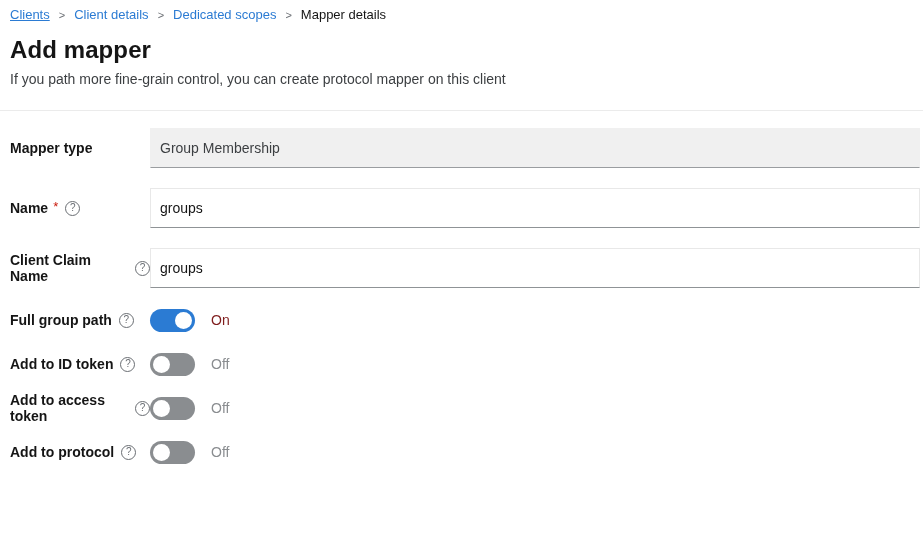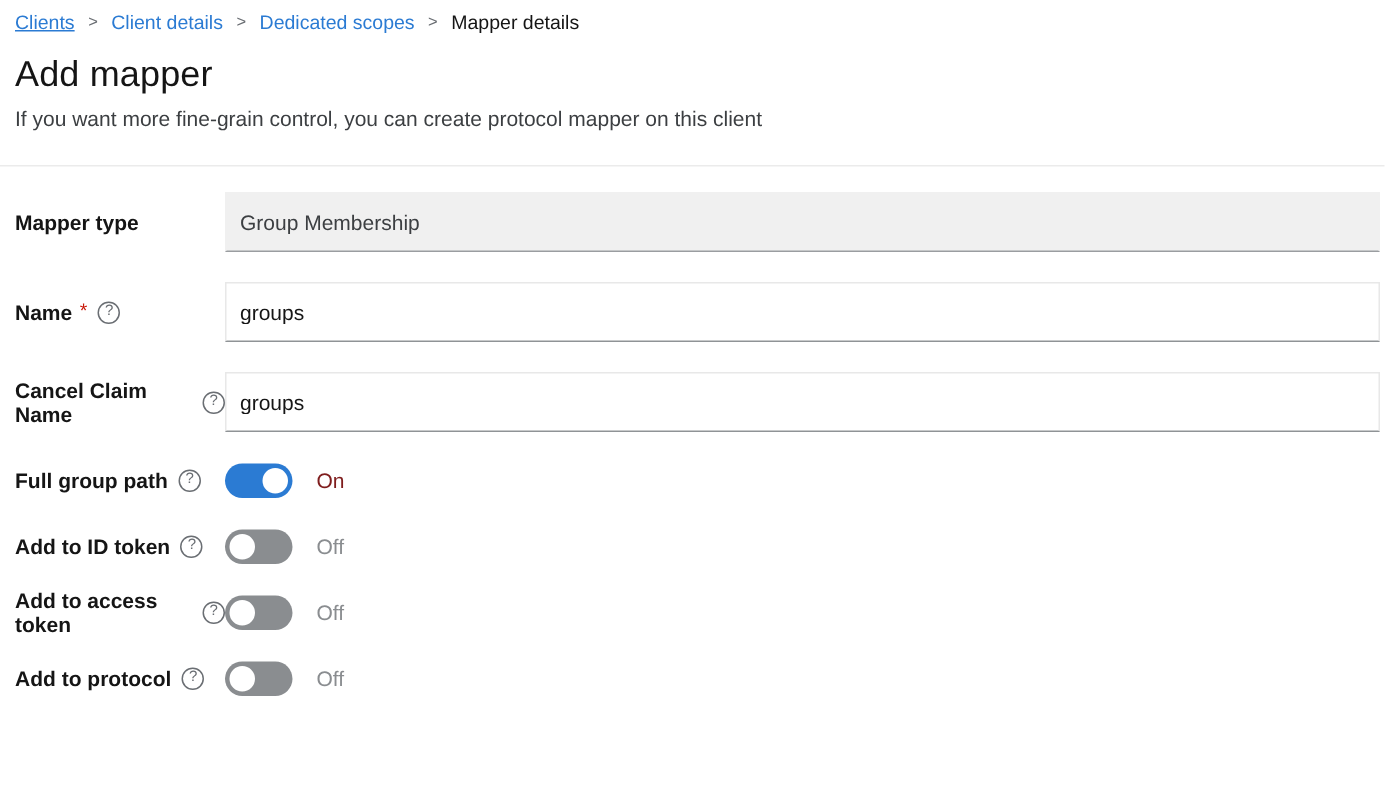--- a/index.html
+++ b/index.html
@@ -13,21 +13,21 @@
   .page { padding: 7px 3px 0 10px; }
 
   
   .breadcrumb { display: flex; align-items: center; font-size: 13px; line-height: 16px; }
   .breadcrumb a { color: #2b7bd3; text-decoration: none; cursor: pointer; }
   .breadcrumb a.underlined { text-decoration: underline; }
   .breadcrumb .sep { color: #6a6e73; margin: 0 9px; font-size: 11px; }
   .breadcrumb .current { color: #151515; }
 
   
-  .page-title { margin-top: 13px; font-size: 24px; font-weight: 400; letter-spacing: 0.1px; color: #151515; }
+  .page-title { margin-top: 13px; font-size: 24px; font-weight: 700; letter-spacing: 0.1px; color: #151515; }
   .page-subtitle { margin-top: 7px; font-size: 14px; color: #3c3f42; }
 
   .divider { border: 0; border-top: 1px solid #ebebeb; margin-top: 23px; margin-left: -10px; margin-right: -13px; }
 
   
   .form { padding-top: 17px; }
   .form-row { display: flex; align-items: center; }
   .form-row.input-row { margin-bottom: 20px; }
   .form-row.toggle-row { margin-bottom: 20px; height: 24px; }
   .label-col { width: 140px; flex: none; display: flex; align-items: center; }
@@ -96,21 +96,21 @@
     <a class="underlined">Clients</a>
     <span class="sep">&gt;</span>
     <a>Client details</a>
     <span class="sep">&gt;</span>
     <a>Dedicated scopes</a>
     <span class="sep">&gt;</span>
     <span class="current">Mapper details</span>
   </nav>
 
   <h1 class="page-title">Add mapper</h1>
-  <div class="page-subtitle">If you want more fine-grain control, you can create protocol mapper on this client</div>
+  <div class="page-subtitle">If you path more fine-grain control, you can create protocol mapper on this client</div>
 
   <hr class="divider">
 
   <div class="form">
 
     <div class="form-row input-row">
       <div class="label-col">
         <span class="lbl">Mapper type</span>
       </div>
       <div class="control-col">
@@ -124,21 +124,21 @@
         <span class="required">*</span>
         <span class="help-icon">?</span>
       </div>
       <div class="control-col">
         <input class="text-input" value="groups" style="">
       </div>
     </div>
 
     <div class="form-row input-row">
       <div class="label-col">
-        <span class="lbl">Cancel Claim Name</span>
+        <span class="lbl">Client Claim Name</span>
         <span class="help-icon">?</span>
       </div>
       <div class="control-col">
         <input class="text-input" value="groups" style="">
       </div>
     </div>
 
     <div class="form-row toggle-row">
       <div class="label-col">
         <span class="lbl">Full group path</span>

